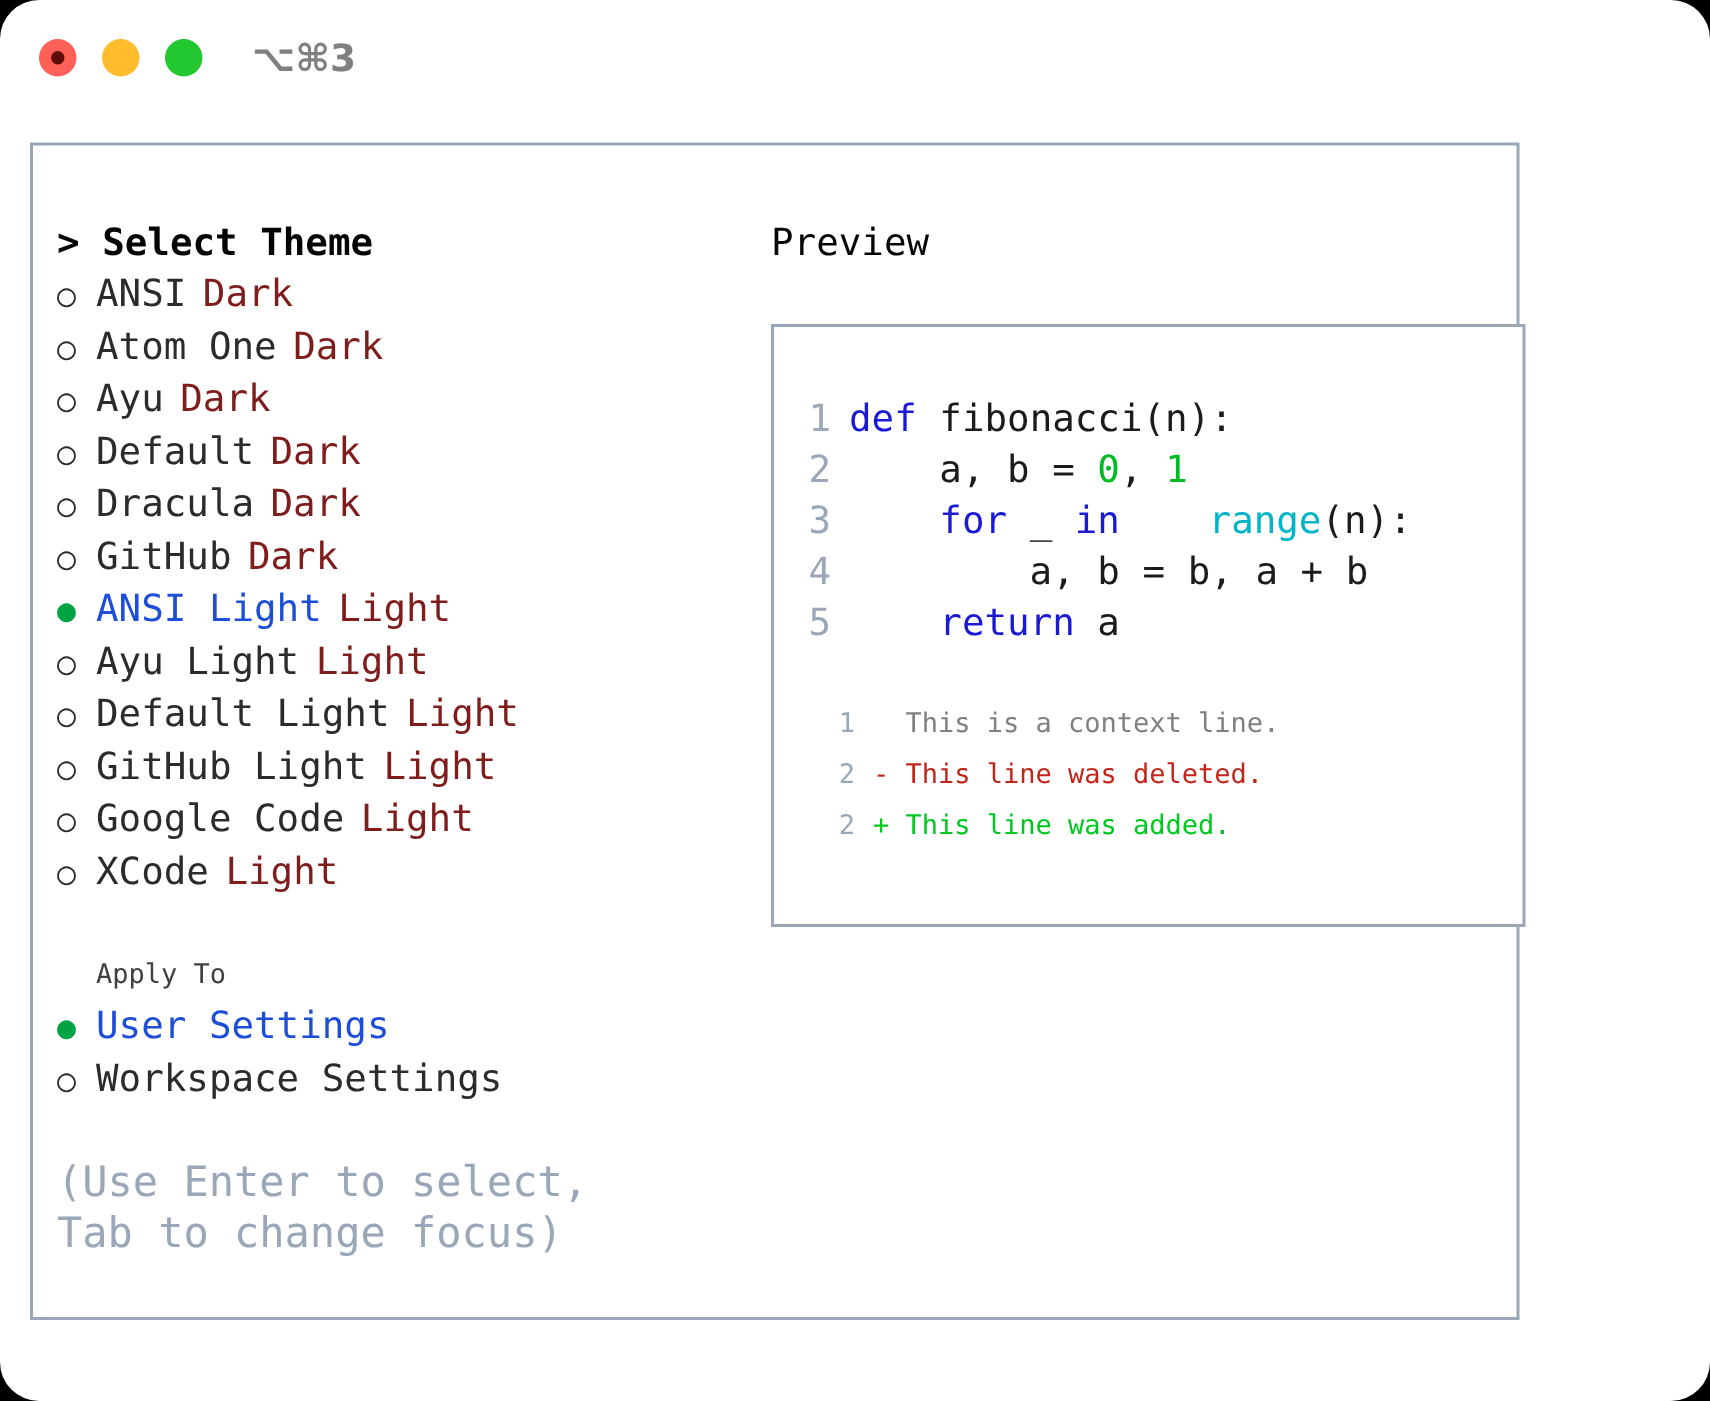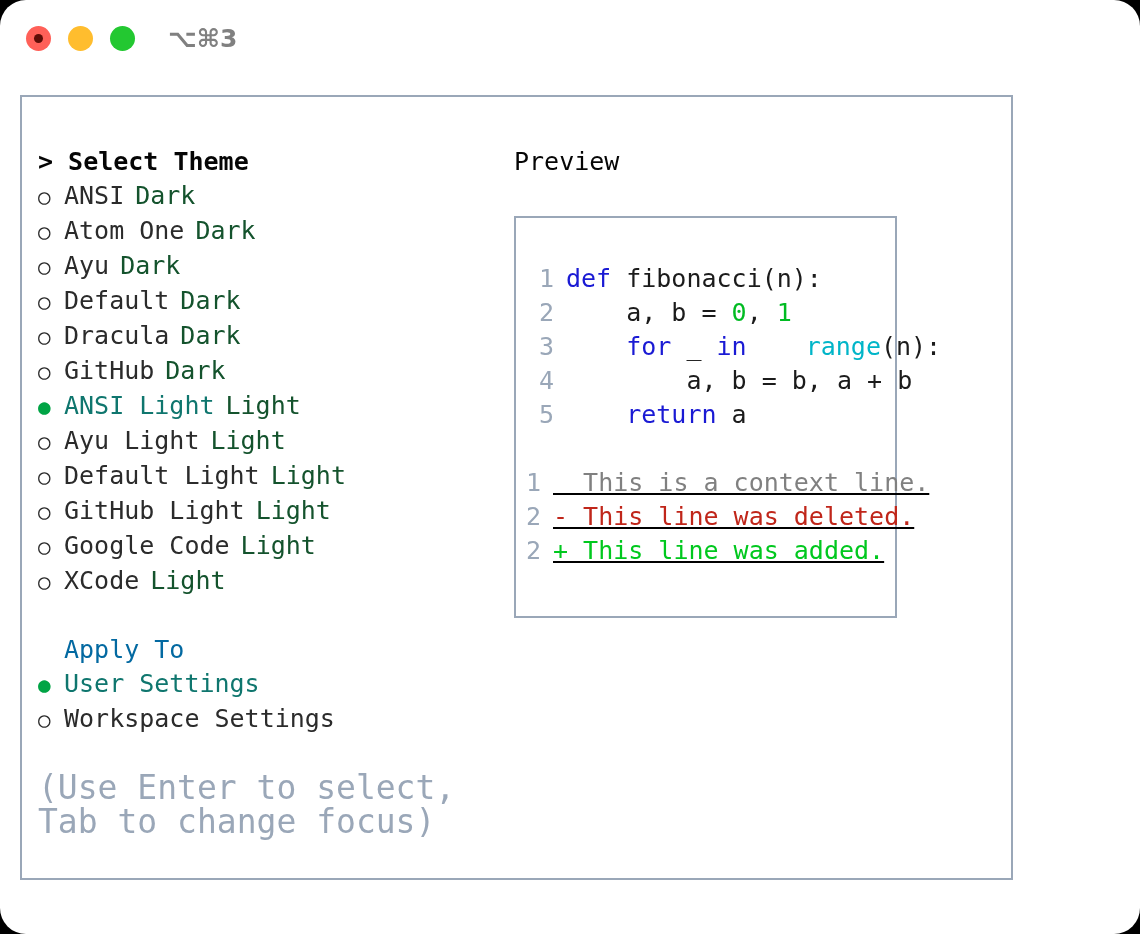--- a/index.html
+++ b/index.html
@@ -120,38 +120,38 @@
   }
   .bullet {
     display: inline-block;
     width: 26px;
     flex: 0 0 26px;
     font-size: 21px;
     color: #2b2b2b;
   }
   .opt-row.selected .bullet { color: #00a445; font-size: 21px; }
   .opt-name { color: #2b2b2b; }
-  .opt-row.selected .opt-name { color: #0f766e; }
+  .opt-row.selected .opt-name { color: #1d4ed8; }
   .opt-tag {
-    color: #14532d;
+    color: #7f1d1d;
     padding-left: 11px;
   }
 
   .section-gap { height: 34px; }
 
   .subheading {
-    font-size: 25px;
-    line-height: 34px;
-    color: #0369a1;
+    font-size: 18px;
+    line-height: 34px;
+    color: #404040;
     padding-left: 26px;
     white-space: pre;
   }
 
   .hint {
-    font-size: 33px;
+    font-size: 28px;
     line-height: 34px;
     color: #9aa7b8;
     width: 420px;
     white-space: pre-wrap;
     word-break: break-word;
   }
 
   
   .right-col {
     position: absolute;
@@ -162,21 +162,21 @@
   }
   .preview-title {
     font-size: 25px;
     line-height: 34px;
     color: #050505;
     font-weight: 400;
     white-space: pre;
   }
   .preview-box {
     margin-top: 37px;
-    width: 383px;
+    width: 503px;
     height: 402px;
     border: 2px solid #9aa7b8;
     box-sizing: border-box;
     background: #ffffff;
     position: relative;
   }
 
   .code {
     position: absolute;
     left: 14px;
@@ -193,26 +193,25 @@
     color: #9aa7b8;
     margin-right: 12px;
   }
   .tok-kw   { color: #1a1ad4; }
   .tok-fn   { color: #00b5c8; margin-left: 44px; }
   .tok-num  { color: #00bb22; }
   .tok-txt  { color: #1b1b1b; }
 
   .diff {
     position: absolute;
-    left: 1px;
+    left: 30px;
     top: 248px;
-    font-size: 25px;
-    line-height: 34px;
-    white-space: pre;
-    text-decoration: underline;
+    font-size: 18px;
+    line-height: 34px;
+    white-space: pre;
   }
   .diff-ctx { color: #808080; }
   .diff-del { color: #c0261a; }
   .diff-add { color: #00c81e; }
 </style>
 </head>
 <body>
 
 <div class="window">
 

